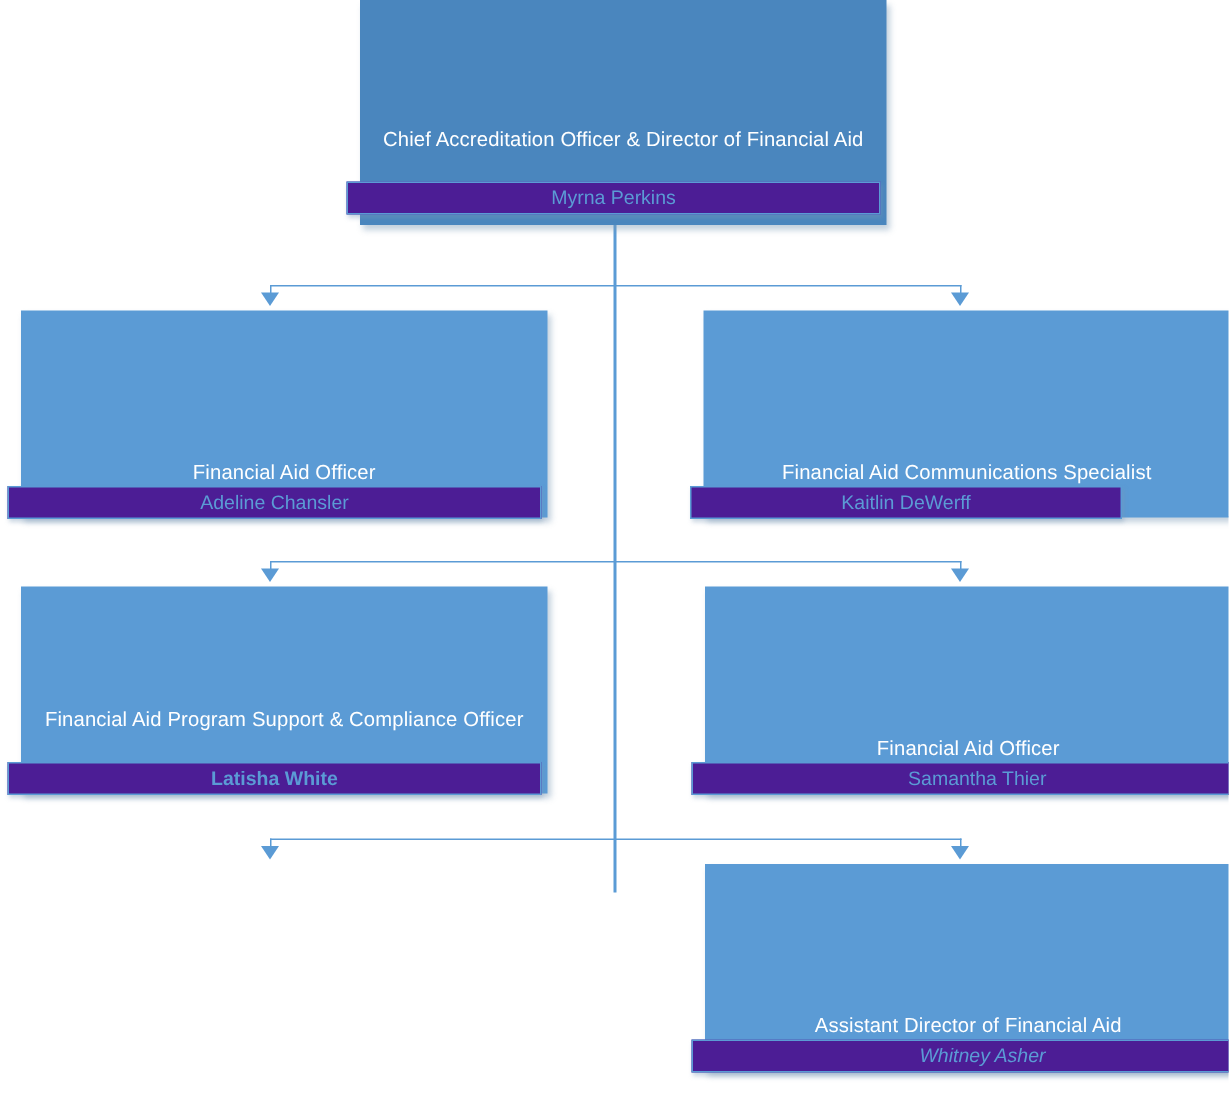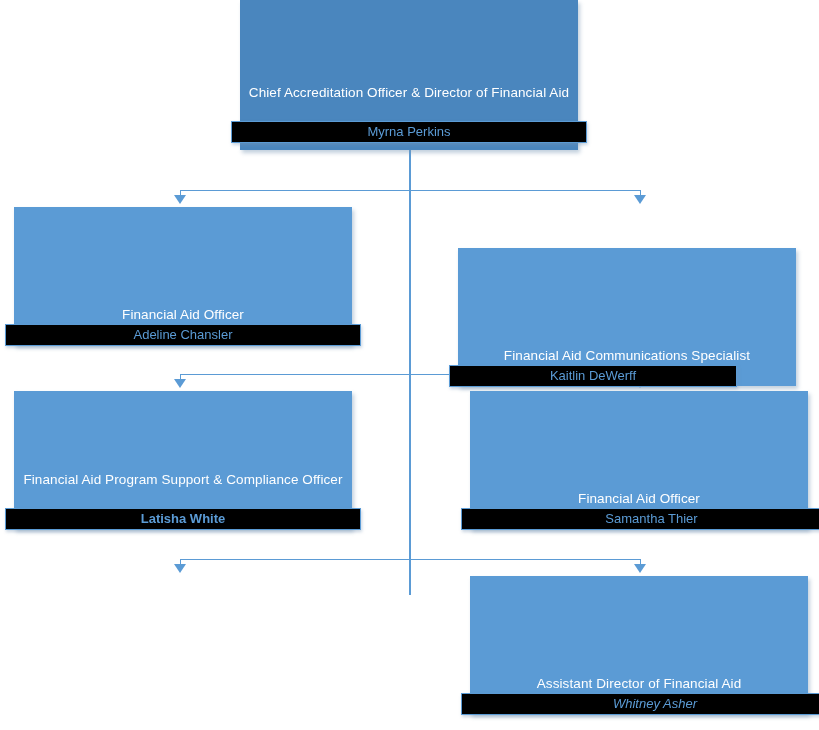--- a/index.html
+++ b/index.html
@@ -17,41 +17,41 @@
   .branch{height:1px;background:#5B9BD5;}
   .arrow{
     position:absolute;width:0;height:0;
     border-left:6px solid transparent;
     border-right:6px solid transparent;
     border-top:9px solid #5B9BD5;
   }
   .arrowstem{position:absolute;width:1px;background:#5B9BD5;}
 
   
-  .node{position:absolute;}
+  .node{position:absolute;padding-left:13px;}
   .node .boxfill{
     position:absolute;left:0;top:0;right:0;bottom:0;
     background:#5B9BD5;
     box-shadow:2px 3px 4px rgba(120,150,180,.45);
   }
   .node.root .boxfill{background:#4A86BE;}
 
   .title{
     position:absolute;left:6px;right:6px;
     color:#ffffff;
     font-size:13.5px;
     line-height:19px;
     text-align:center;
     letter-spacing:.1px;
   }
 
   
   .banner{
     position:absolute;
-    background:#000000;
+    background:#4c1d95;
     border:1px solid #5B9BD5;
     box-sizing:border-box;
     height:22px;
     display:flex;align-items:center;justify-content:center;
     box-shadow:1px 2px 3px rgba(120,150,180,.40);
   }
   .banner .name{
     color:#5B9BD5;
     font-size:13px;
     line-height:14px;
@@ -95,21 +95,21 @@
   </div>
 
   <div class="node" style="left:14px;top:207px;width:338px;height:138px;">
     <div class="boxfill"></div>
     <div class="title" style="top:98px;">Financial Aid Officer</div>
     <div class="banner" style="left:-9px;width:356px;top:117px;">
       <span class="name">Adeline Chansler</span>
     </div>
   </div>
 
-  <div class="node" style="left:458px;top:207px;width:338px;height:138px;margin-top:41px;">
+  <div class="node" style="left:469px;top:207px;width:338px;height:138px;">
     <div class="boxfill"></div>
     <div class="title" style="top:98px;">Financial Aid Communications Specialist</div>
     <div class="banner" style="left:-9px;width:288px;top:117px;">
       <span class="name">Kaitlin DeWerff</span>
     </div>
   </div>
 
   <div class="node" style="left:14px;top:391px;width:338px;height:138px;border-radius:22px;">
     <div class="boxfill"></div>
     <div class="title" style="top:79px;">Financial Aid Program Support &amp; Compliance Officer</div>

